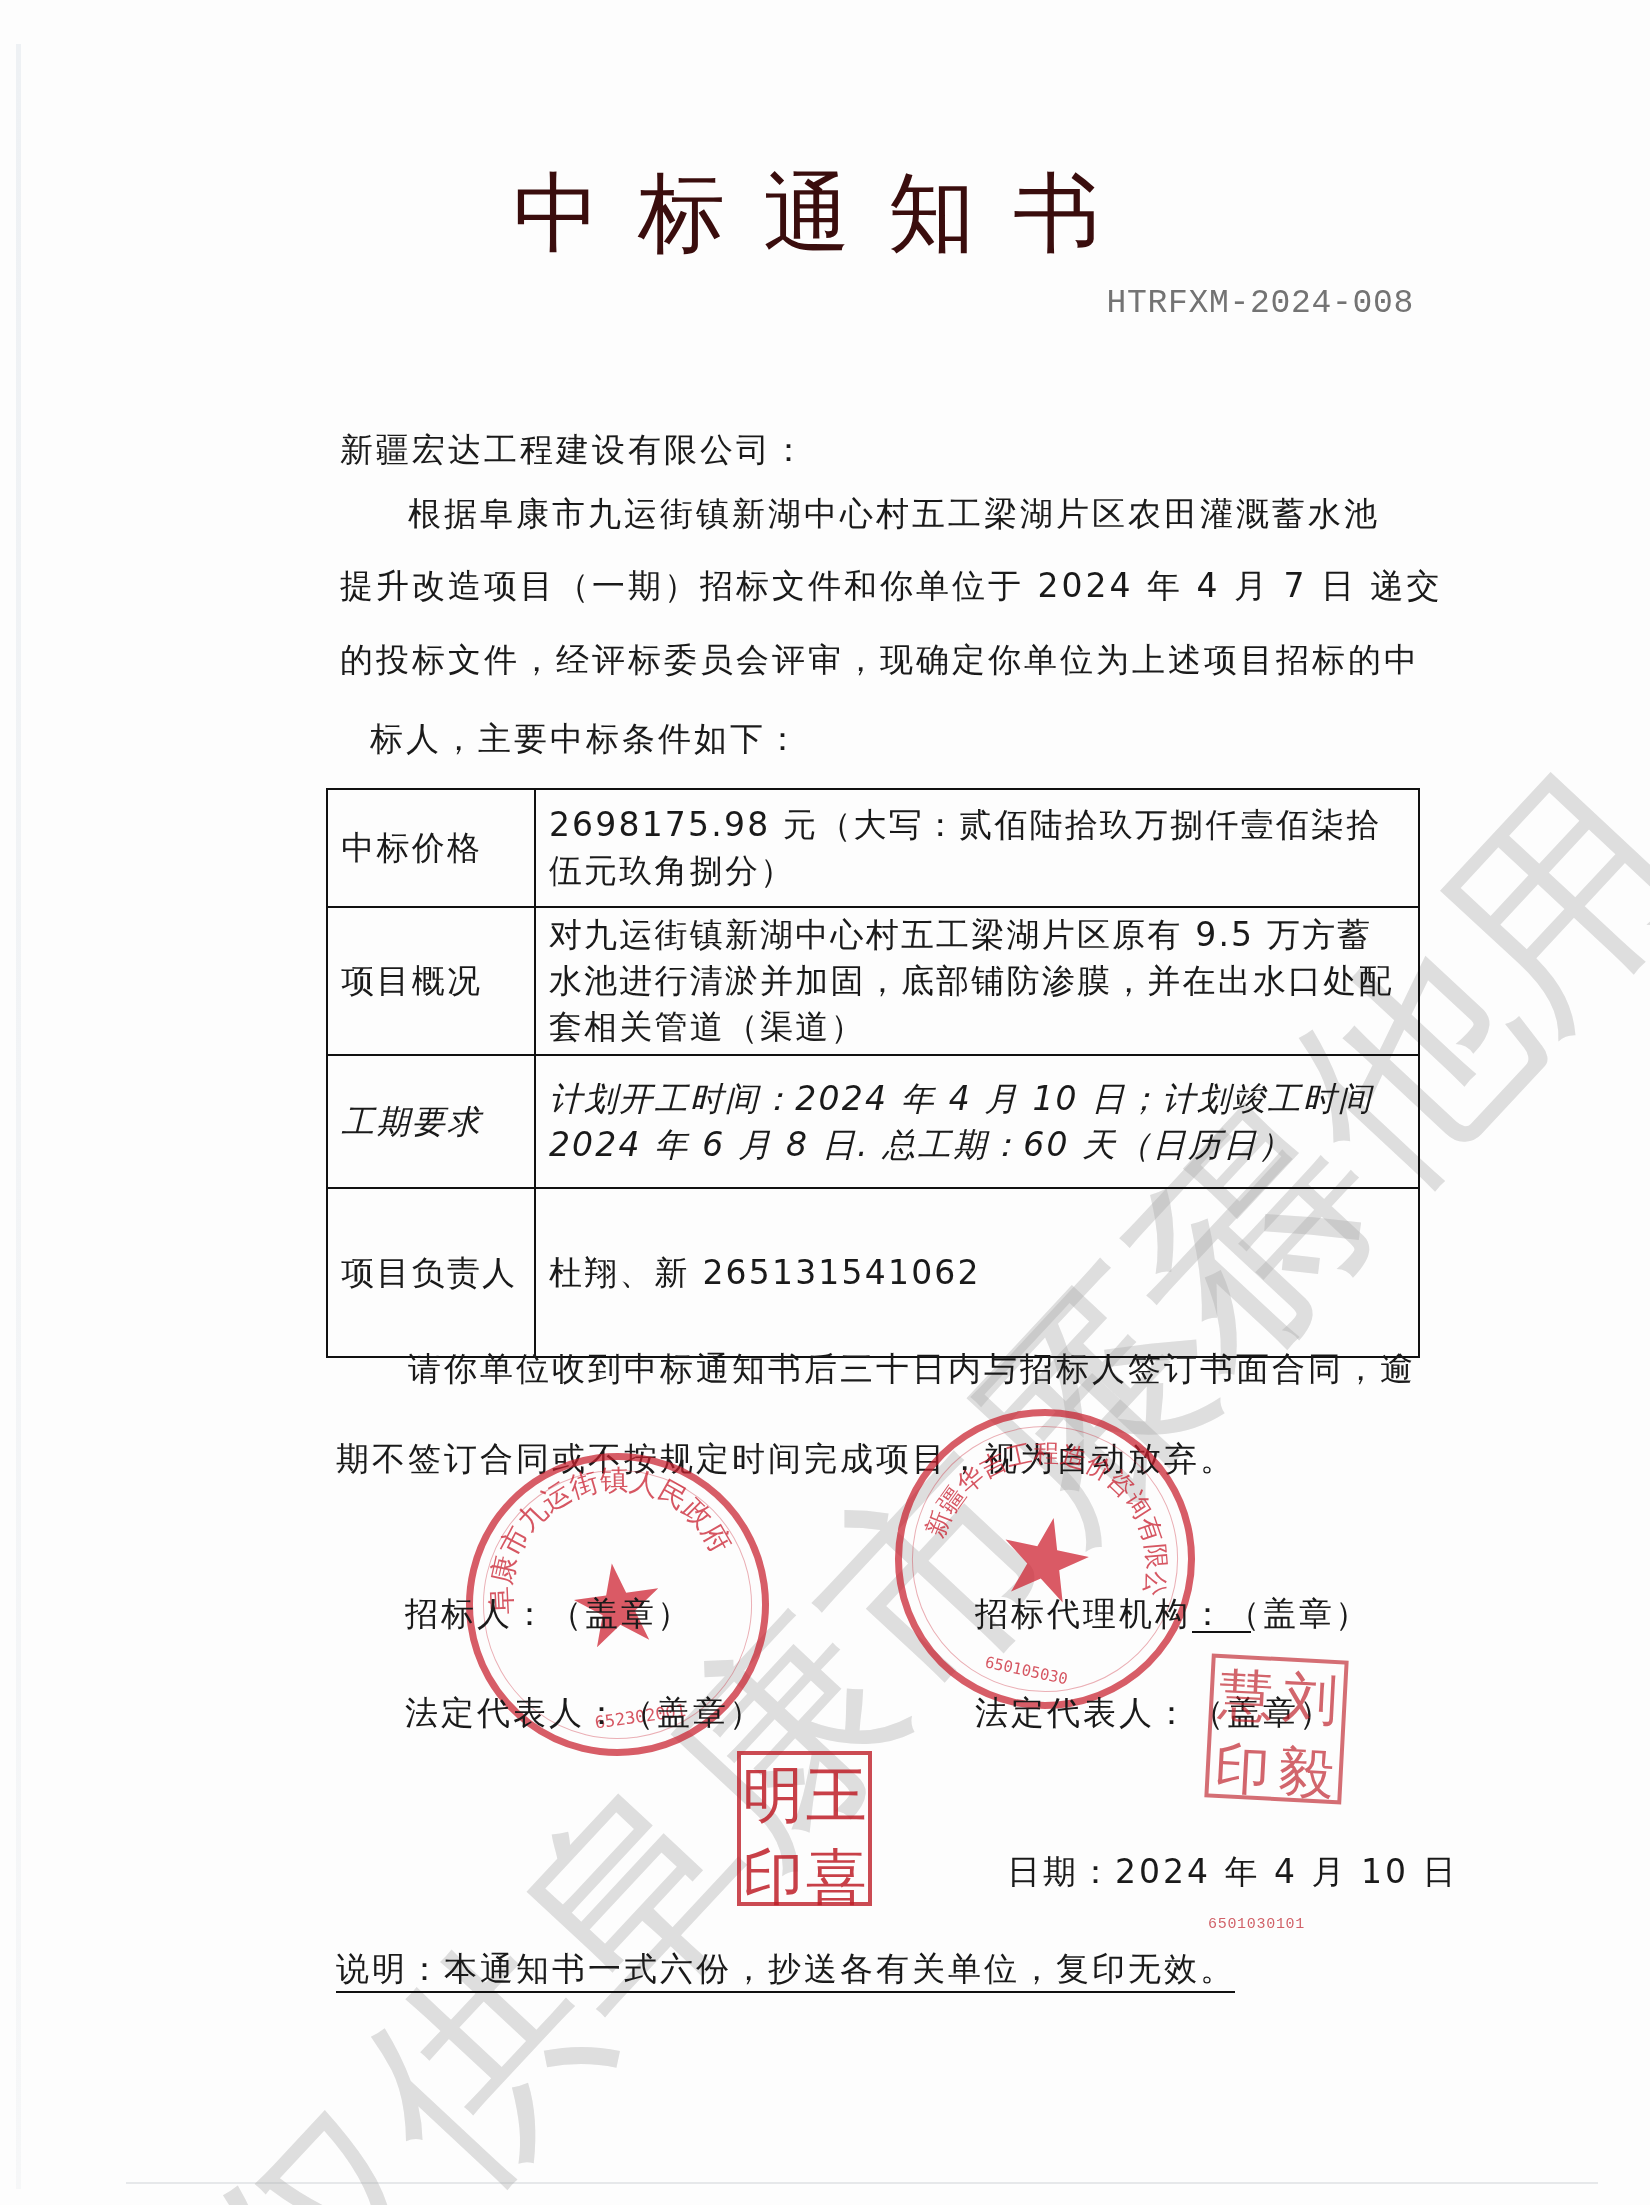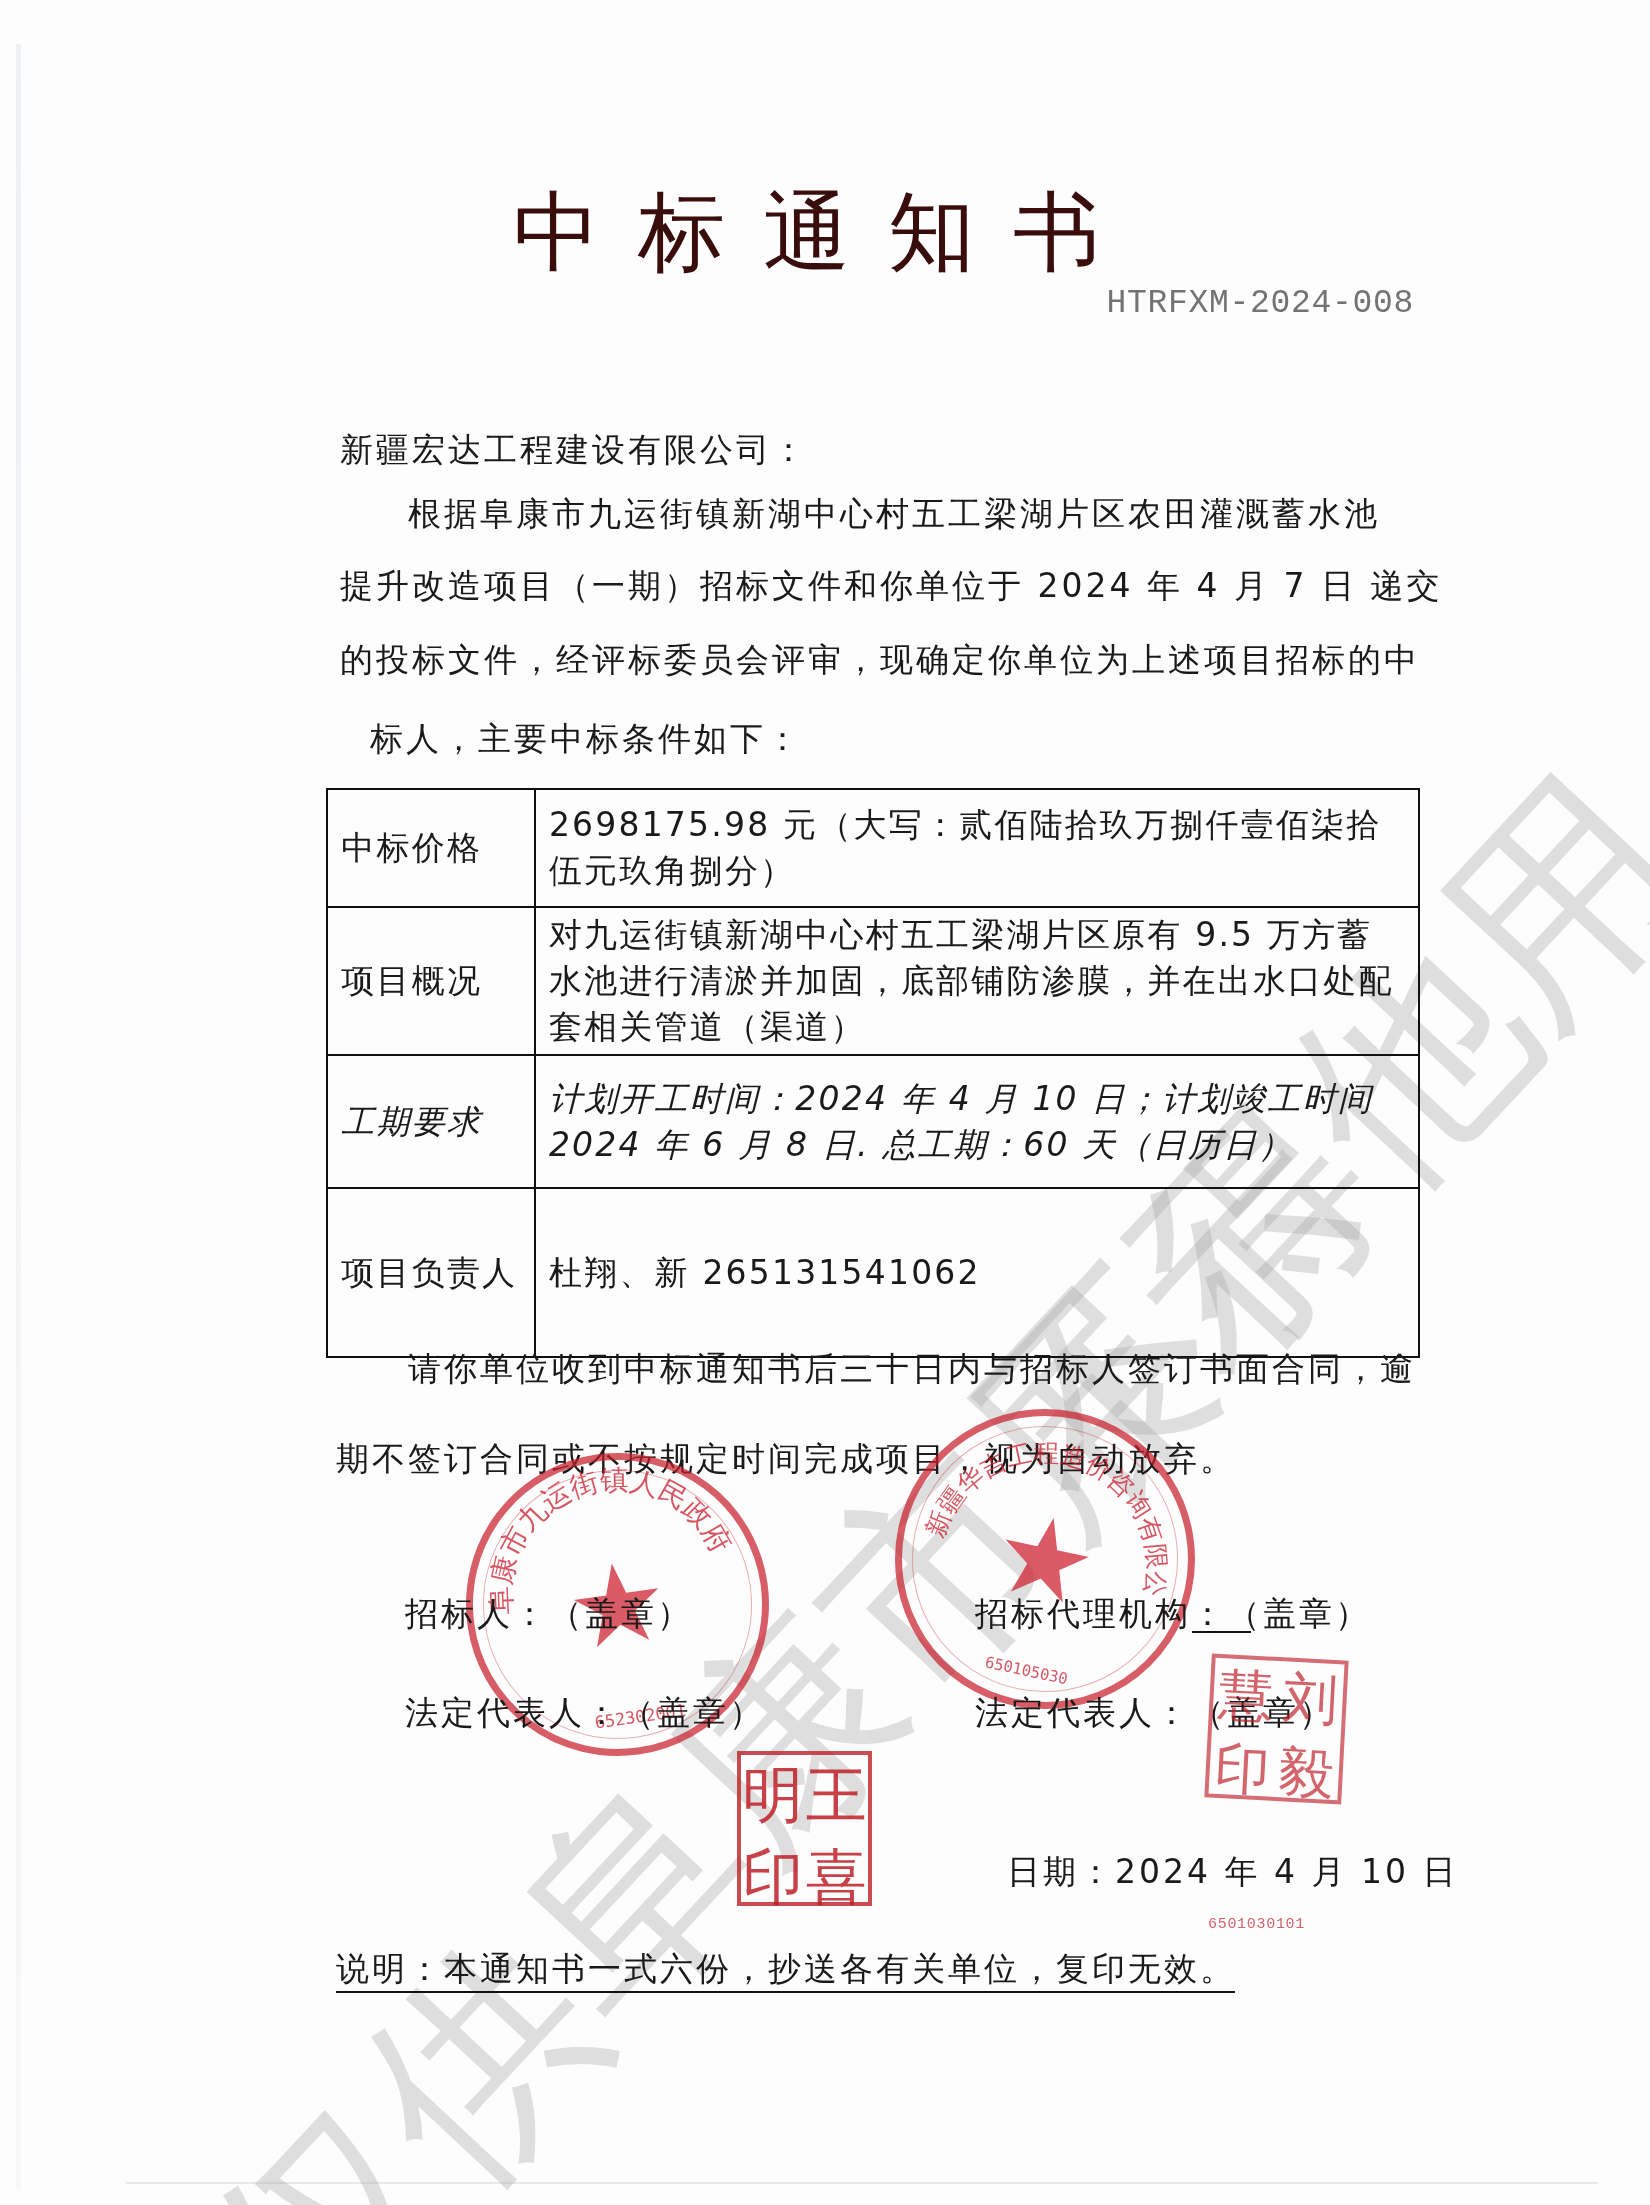--- a/index.html
+++ b/index.html
@@ -2,21 +2,21 @@
 <html style="font-size:12px"><head>
 <meta charset="utf-8">
 <style>
   html, body { margin:0; padding:0; }
   body { width:1651px; height:2205px; background:#fdfdfd; position:relative; overflow:hidden;
          font-family:"DejaVu Sans","Liberation Sans",sans-serif; color:#1a1a1a; }
   .page { position:absolute; left:0; top:0; width:1651px; height:2205px; }
   .scan-edge-left { position:absolute; left:16.3px; top:44px; width:4.4px; height:2145px; background:linear-gradient(#eef1f4,#f6f7f8); }
   .scan-edge-bottom { position:absolute; left:126px; top:2182px; width:1472px; height:2.2px; background:#e6e8ea; }
   .title { position:absolute; left:0; width:1651px; top:155px; text-align:center;
-           font-family:"DejaVu Serif","Liberation Serif",serif; font-size:87px; letter-spacing:38px; color:#3a0d0d; font-weight:normal;margin-top:19px; }
+           font-family:"DejaVu Serif","Liberation Serif",serif; font-size:87px; letter-spacing:38px; color:#3a0d0d; font-weight:normal; }
   .docno { position:absolute; right:237px; top:285px; font-family:Liberation Mono, monospace; font-size:33px; color:#737373; letter-spacing:0.7px; }
   .text { position:absolute; font-size:33px; line-height:33px; white-space:nowrap; letter-spacing:3px; }
   table.terms { position:absolute; left:326px; top:788px; width:1094px; border-collapse:collapse; }
   table.terms td { border:2.2px solid #111; font-size:33px; vertical-align:middle; padding:0 13.3px; line-height:46px; letter-spacing:2.2px; }
   table.terms td.label { width:179px; white-space:nowrap;margin-top:24px; }
   .wm { position:absolute; color:rgba(170,170,170,0.38); font-size:222px; font-family:"DejaVu Sans",sans-serif; white-space:nowrap; transform-origin:left top; pointer-events:none; }
   .stamp-round { position:absolute; border-radius:50%; border:7.4px solid rgba(200,30,45,0.72); box-sizing:border-box; }
   .stamp-round .inner { position:absolute; inset:10.4px; border-radius:50%; border:1.5px solid rgba(200,30,45,0.35); }
   .stamp-round .star { position:absolute; left:50%; top:50%; transform:translate(-50%,-50%); color:rgba(205,35,50,0.75); font-size:111px; line-height:111px; }
   .stamp-round .ring-text { position:absolute; left:0; top:0; width:100%; height:100%; }

